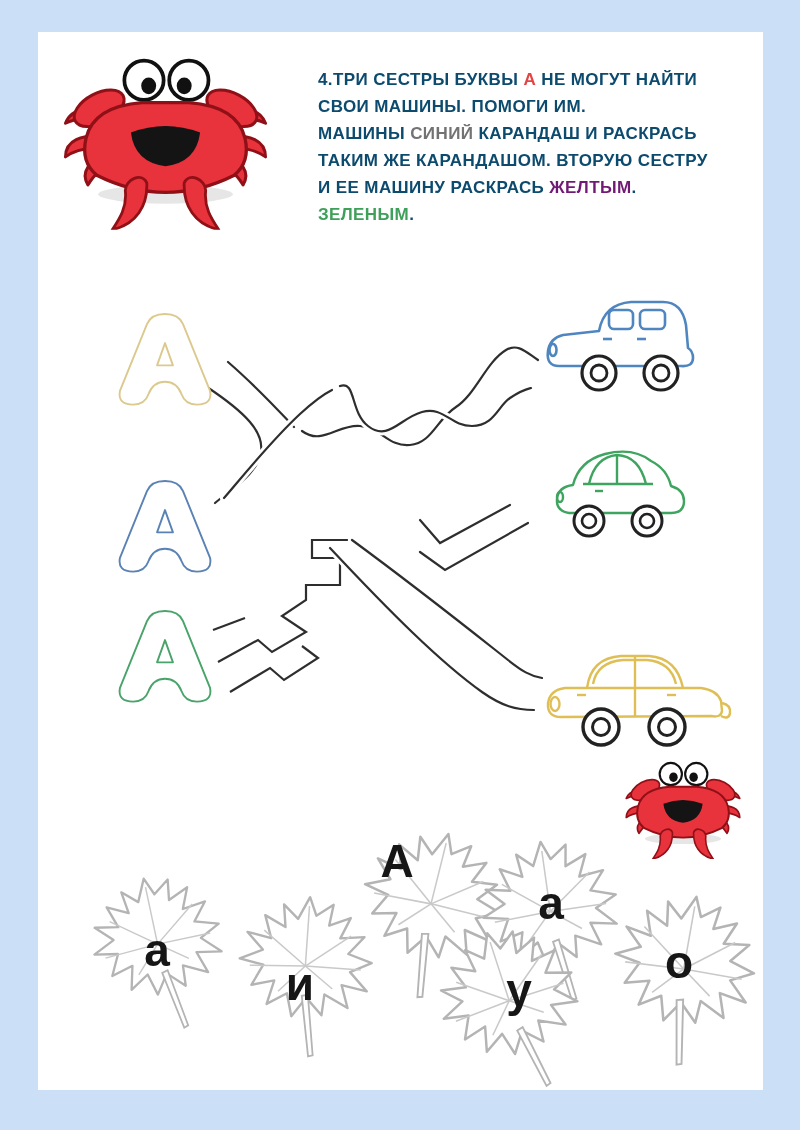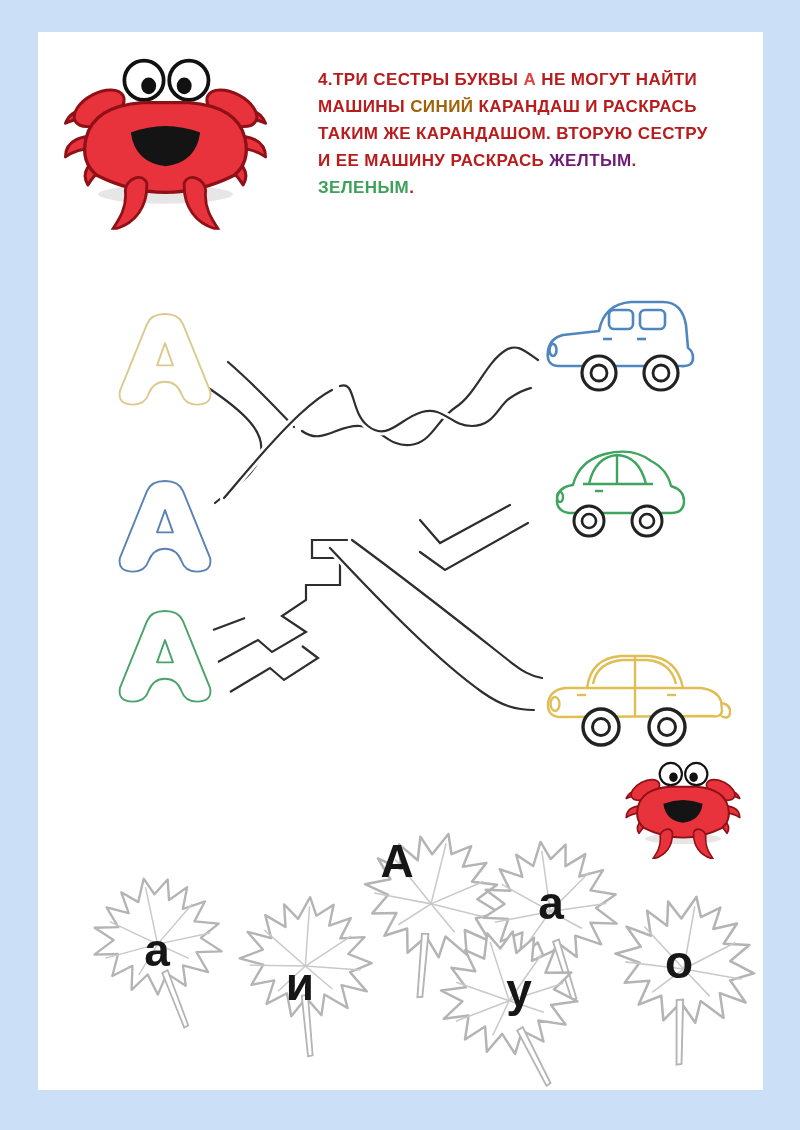--- a/index.html
+++ b/index.html
@@ -6,21 +6,21 @@
   .root{
     position:relative;width:800px;height:1130px;background:#cbe0f6;
     font-family:"Liberation Sans",sans-serif;overflow:hidden;
   }
   .sheet{position:absolute;left:38px;top:32px;width:725px;height:1058px;background:#ffffff;}
   .abs{position:absolute;}
   
   .task-block{position:absolute;color:#1b1b1b;font-weight:700;
     font-size:17px;line-height:27px;letter-spacing:.4px;white-space:nowrap;}
   .t-line{height:27px;}
-  .c-black{color:#b91c1c;} .c-red{color:#e34444;} .c-blue{color:#a16207;}
+  .c-black{color:#0c4a6e;} .c-red{color:#e34444;} .c-blue{color:#737373;}
   .c-yellow{color:#701a75;} .c-green{color:#3fa05a;margin-top:44px;}
   
   .maze-lines{position:absolute;left:90px;top:280px;}
   .letterA{position:absolute;}
   .letterA.yellow{color:#dcc98e;} .letterA.blue{color:#5b82b4;} .letterA.green{color:#4aa36a;}
   .car{position:absolute;}
   
   .leaf{position:absolute;}
   .leaf-letter{position:absolute;transform:translate(-50%,-50%);
     font-size:46px;font-weight:700;color:#161616;line-height:1;}
@@ -79,20 +79,21 @@
   </svg>
 
   <div class="sheet"></div>
 
   <svg class="abs" style="left:58px;top:52px" width="215" height="178" viewBox="0 0 230 190">
     <use href="#crab-sym"></use>
   </svg>
 
   <div class="task-block" style="left:318px;top:66px">
     <div class="t-line"><span class="c-black">4.ТРИ СЕСТРЫ БУКВЫ </span><span class="c-red">А</span><span class="c-black"> НЕ МОГУТ НАЙТИ</span></div>
+    <div class="t-line"><span class="c-black">СВОИ МАШИНЫ. ПОМОГИ ИМ.</span></div>
     <div class="t-line"><span class="c-black">МАШИНЫ </span><span class="c-blue">СИНИЙ</span><span class="c-black"> КАРАНДАШ И РАСКРАСЬ</span></div>
     <div class="t-line"><span class="c-black">ТАКИМ ЖЕ КАРАНДАШОМ. ВТОРУЮ СЕСТРУ</span></div>
     <div class="t-line"><span class="c-black">И ЕЕ МАШИНУ РАСКРАСЬ </span><span class="c-yellow">ЖЕЛТЫМ</span><span class="c-black">.</span></div>
     <div class="t-line"><span class="c-green">ЗЕЛЕНЫМ</span><span class="c-black">.</span></div>
   </div>
 
   <svg class="maze-lines" width="680" height="490" viewBox="0 0 680 490">
     <g fill="none" stroke="#2e2e2e" stroke-width="2.2" stroke-linecap="round">
       <path d="M138,82 C168,108 186,128 204,147"></path>
       <path d="M212,151 C232,166 248,144 270,146 C292,148 298,167 320,165 C342,163 346,140 366,127 C386,114 396,82 416,70 C428,63 436,72 448,80"></path>

